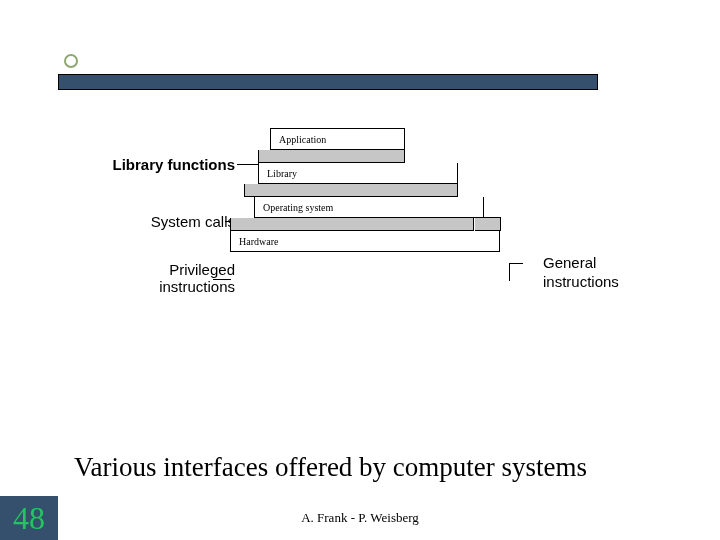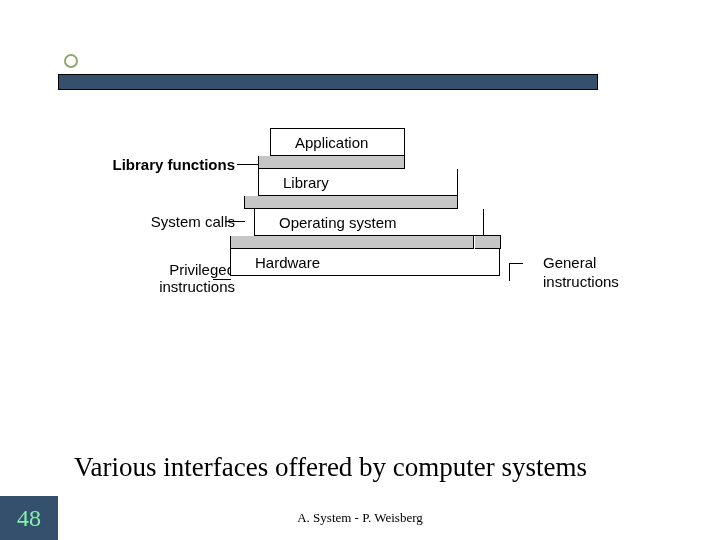--- a/index.html
+++ b/index.html
@@ -58,23 +58,24 @@
   .stack {
     position: absolute;
     left: 169px;
     top: 0;
     width: 240px;
   }
   .layer {
     border: 1px solid #000;
     background: #fff;
     position: relative;
-    padding: 5px 8px 4px 24px;
-    font-size: 15px;
-    color: #000;
+    padding: 5px 8px 4px 8px;
+    font-size: 10px;
+    color: #000;
+    font-family: Liberation Serif, serif;
   }
   .gap-bar {
     background: #c6c6c6;
     border: 1px solid #000;
     border-top: none;
     position: relative;
   }
   .layer.app    { margin-left: 26px; width: 135px; }
   .layer.lib    { margin-left: 14px; width: 200px; border-top: none; }
   .layer.os     { margin-left: 10px;    width: 230px; border-top: none; }
@@ -133,23 +134,23 @@
     color: #000;
     font-family: Georgia, 'Times New Roman', serif;
   }
   .page-num {
     position: absolute;
     left: 0;
     bottom: 0;
     width: 58px;
     height: 44px;
     background: #34506c;
-    color: #86efac;
+    color: #22c55e;
     font-family: 'Times New Roman', serif;
-    font-size: 24px;
+    font-size: 32px;
     display: flex;
     align-items: center;
     justify-content: center;
   }
   .footer-credit {
     position: absolute;
     left: 0;
     right: 0;
     bottom: 14px;
     text-align: center;
@@ -201,15 +202,15 @@
     <div class="right-label">
       <span>General</span><br>
       <span>instructions</span>
     </div>
 
   </div>
 
   <div class="caption">Various interfaces offered by computer systems</div>
 
   <div class="page-num">48</div>
-  <div class="footer-credit">A. System - P. Weisberg</div>
+  <div class="footer-credit">A. Frank - P. Weisberg</div>
 
 </div>
 
 </body></html>

